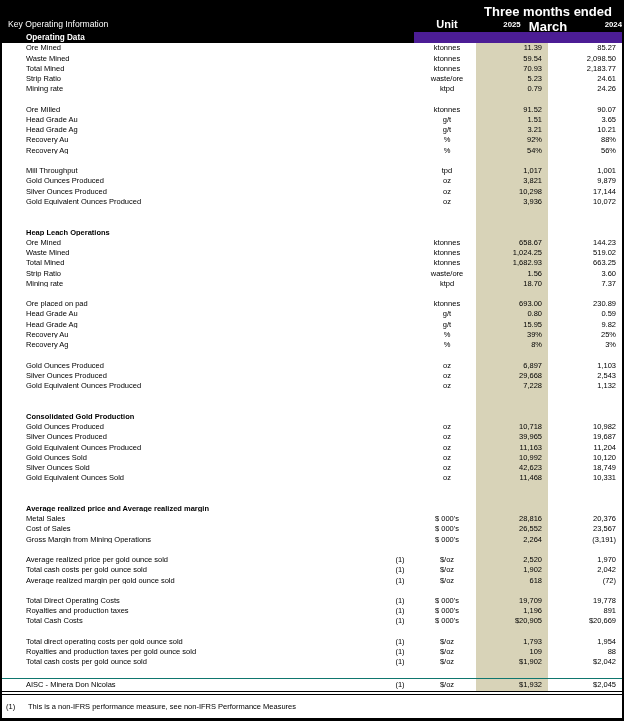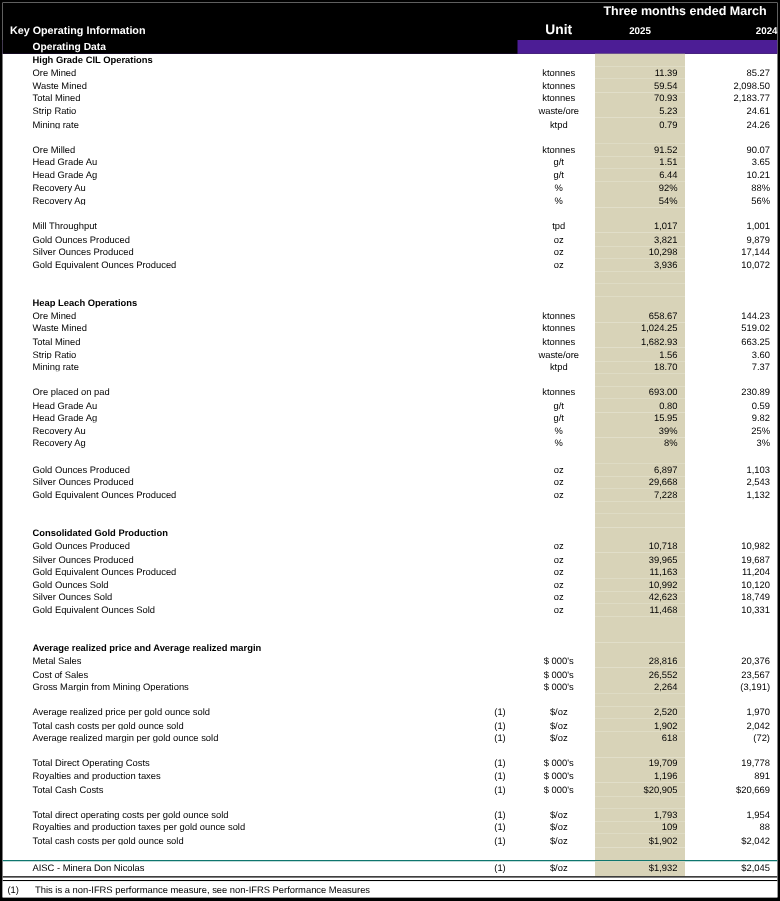--- a/index.html
+++ b/index.html
@@ -9,24 +9,24 @@
     width:624px; height:721px; background:#fff; position:relative;
     border:2px solid #000; border-bottom:3px solid #000;
     display:flex; flex-direction:column; overflow:hidden;
     color:#000;
   }
   
   .hdr{ background:#000; color:#fff; flex:0 0 auto; }
   .hdr-row1{ height:14px; position:relative; }
   .hdr-period{
     position:absolute; right:0; width:148px; top:2px;
-    font-size:10px; font-weight:bold; text-align:center;
+    font-size:13px; font-weight:bold; text-align:center;
   }
   .hdr-row2{ height:16px; display:flex; align-items:center; }
-  .hdr-title{ flex:1; padding-left:6px; font-size:8.6px; font-weight:bold; }
+  .hdr-title{ flex:1; padding-left:6px; font-size:8.6px; font-weight:normal; }
   .h-note{ width:36px; }
   .h-unit{ width:58px; text-align:center; font-size:11px; font-weight:bold; }
   .h-25{ width:72px; text-align:center; font-size:7.8px; font-weight:bold; }
   .h-24{ width:74px; text-align:right; font-size:7.8px; font-weight:bold; }
   .hdr-row3{ height:11px; background:#4c1d95; }
   .hdr-sub-band{
     width:412px; height:100%; background:#000; display:flex; align-items:center;
   }
   .hdr-subtitle{ padding-left:24px; font-size:8.2px; font-weight:bold; color:#fff; }
   
@@ -62,27 +62,20 @@
       <div class="h-24">2024</div>
     </div>
     <div class="hdr-row3">
       <div class="hdr-sub-band">
         <div class="hdr-subtitle">Operating Data</div>
       </div>
     </div>
   </div>
 
   <div class="tbody" id="table-body">
-      <div class="row section-row">
-        <span class="c-label">High Grade CIL Operations</span>
-        <span class="c-note"></span>
-        <span class="c-unit"></span>
-        <span class="c-25"></span>
-        <span class="c-24"></span>
-      </div>
       <div class="row">
         <span class="c-label">Ore Mined</span>
         <span class="c-note"></span>
         <span class="c-unit">ktonnes</span>
         <span class="c-25">11.39</span>
         <span class="c-24">85.27</span>
       </div>
       <div class="row">
         <span class="c-label">Waste Mined</span>
         <span class="c-note"></span>
@@ -129,21 +122,21 @@
         <span class="c-label">Head Grade Au</span>
         <span class="c-note"></span>
         <span class="c-unit">g/t</span>
         <span class="c-25">1.51</span>
         <span class="c-24">3.65</span>
       </div>
       <div class="row">
         <span class="c-label">Head Grade Ag</span>
         <span class="c-note"></span>
         <span class="c-unit">g/t</span>
-        <span class="c-25">6.44</span>
+        <span class="c-25">3.21</span>
         <span class="c-24">10.21</span>
       </div>
       <div class="row">
         <span class="c-label">Recovery Au</span>
         <span class="c-note"></span>
         <span class="c-unit">%</span>
         <span class="c-25">92%</span>
         <span class="c-24">88%</span>
       </div>
       <div class="row">

